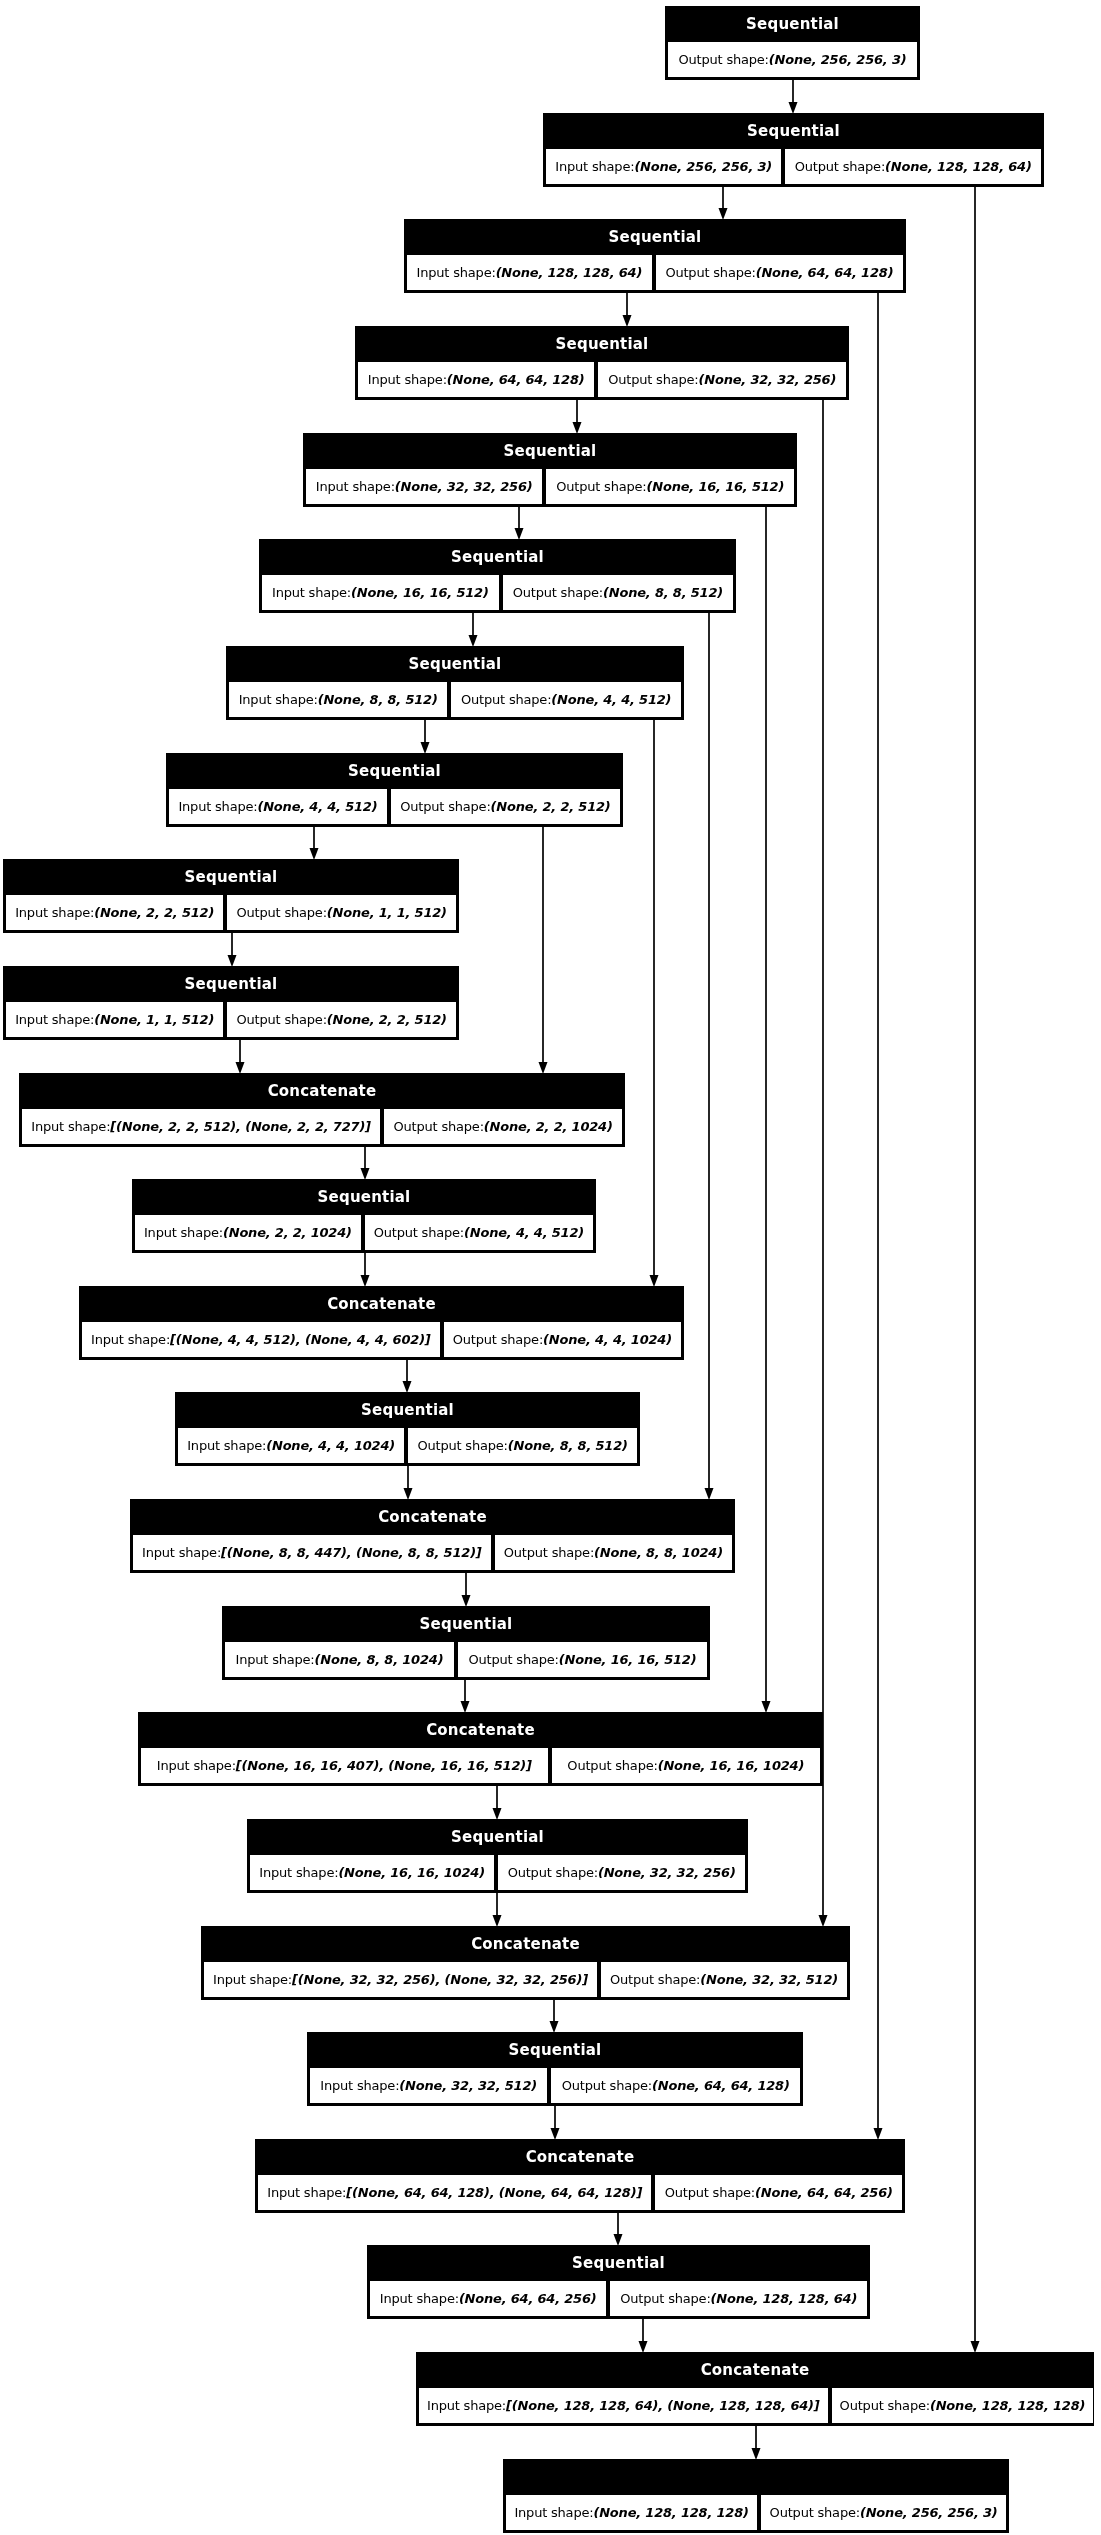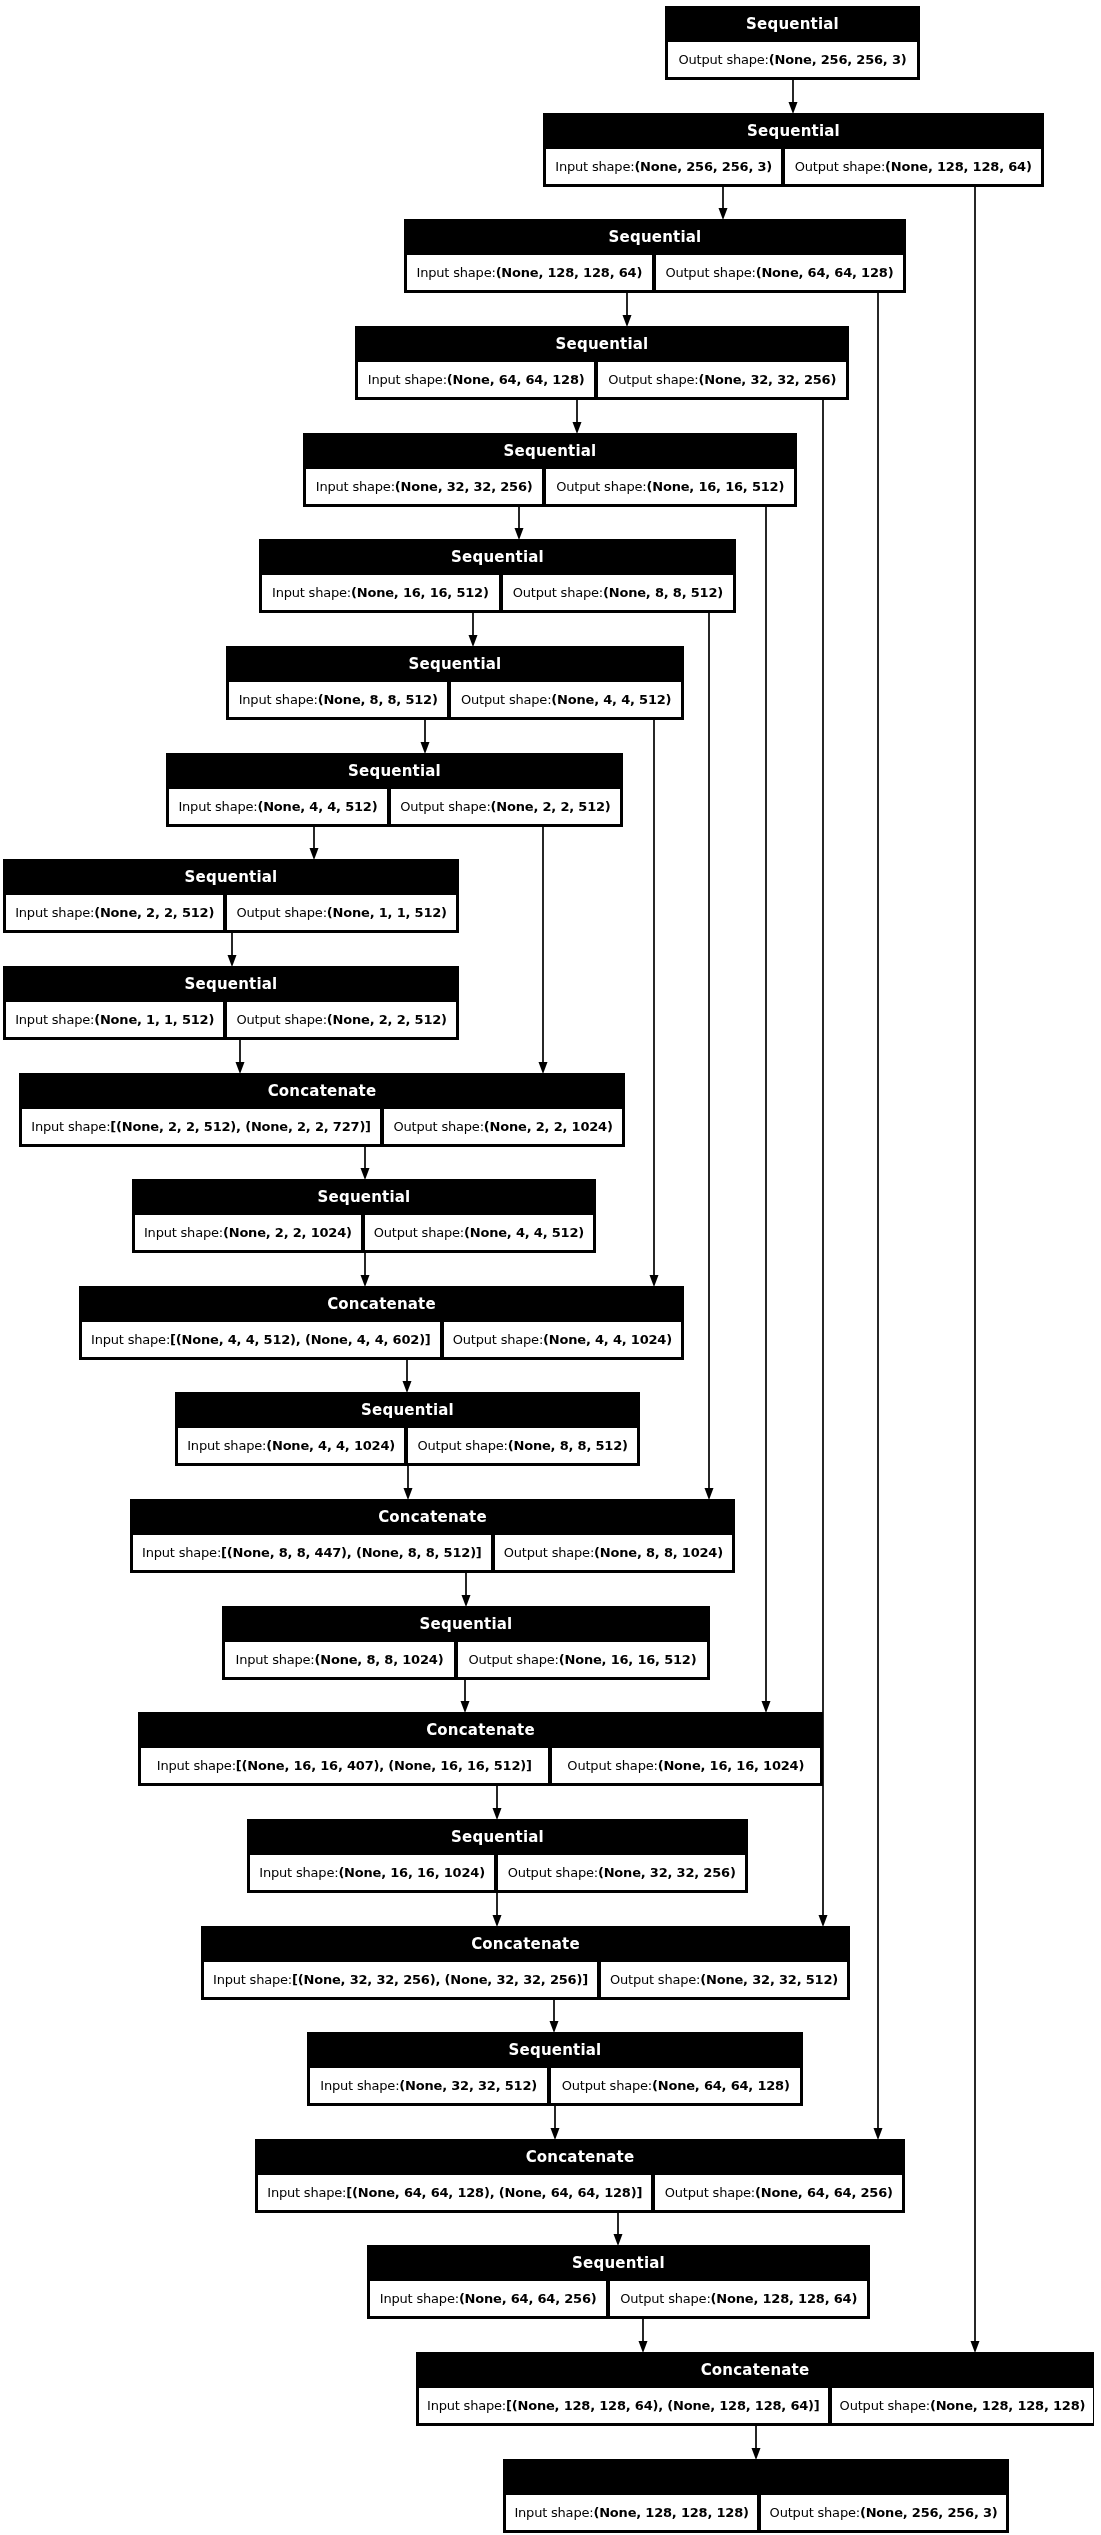--- a/index.html
+++ b/index.html
@@ -54,20 +54,21 @@
     align-items: center;
     justify-content: center;
     white-space: nowrap;
     font-size: 13px;
     letter-spacing: -0.2px;
     padding: 0 8px;
     overflow: visible;
   }
   .shape-value {
     font-weight: bold;
+    font-style: italic;
   }
 </style>
 </head>
 <body>
 
 <div id="canvas">
   <svg id="edges-svg" width="1101" height="2535" viewBox="0 0 1101 2535" xmlns="http://www.w3.org/2000/svg">
       <line x1="793" y1="80" x2="793" y2="104" stroke="#000000" stroke-width="1.7"></line>
       <polygon points="788.5,102 797.5,102 793,114" fill="#000000"></polygon>
       <line x1="723" y1="187" x2="723" y2="210" stroke="#000000" stroke-width="1.7"></line>

